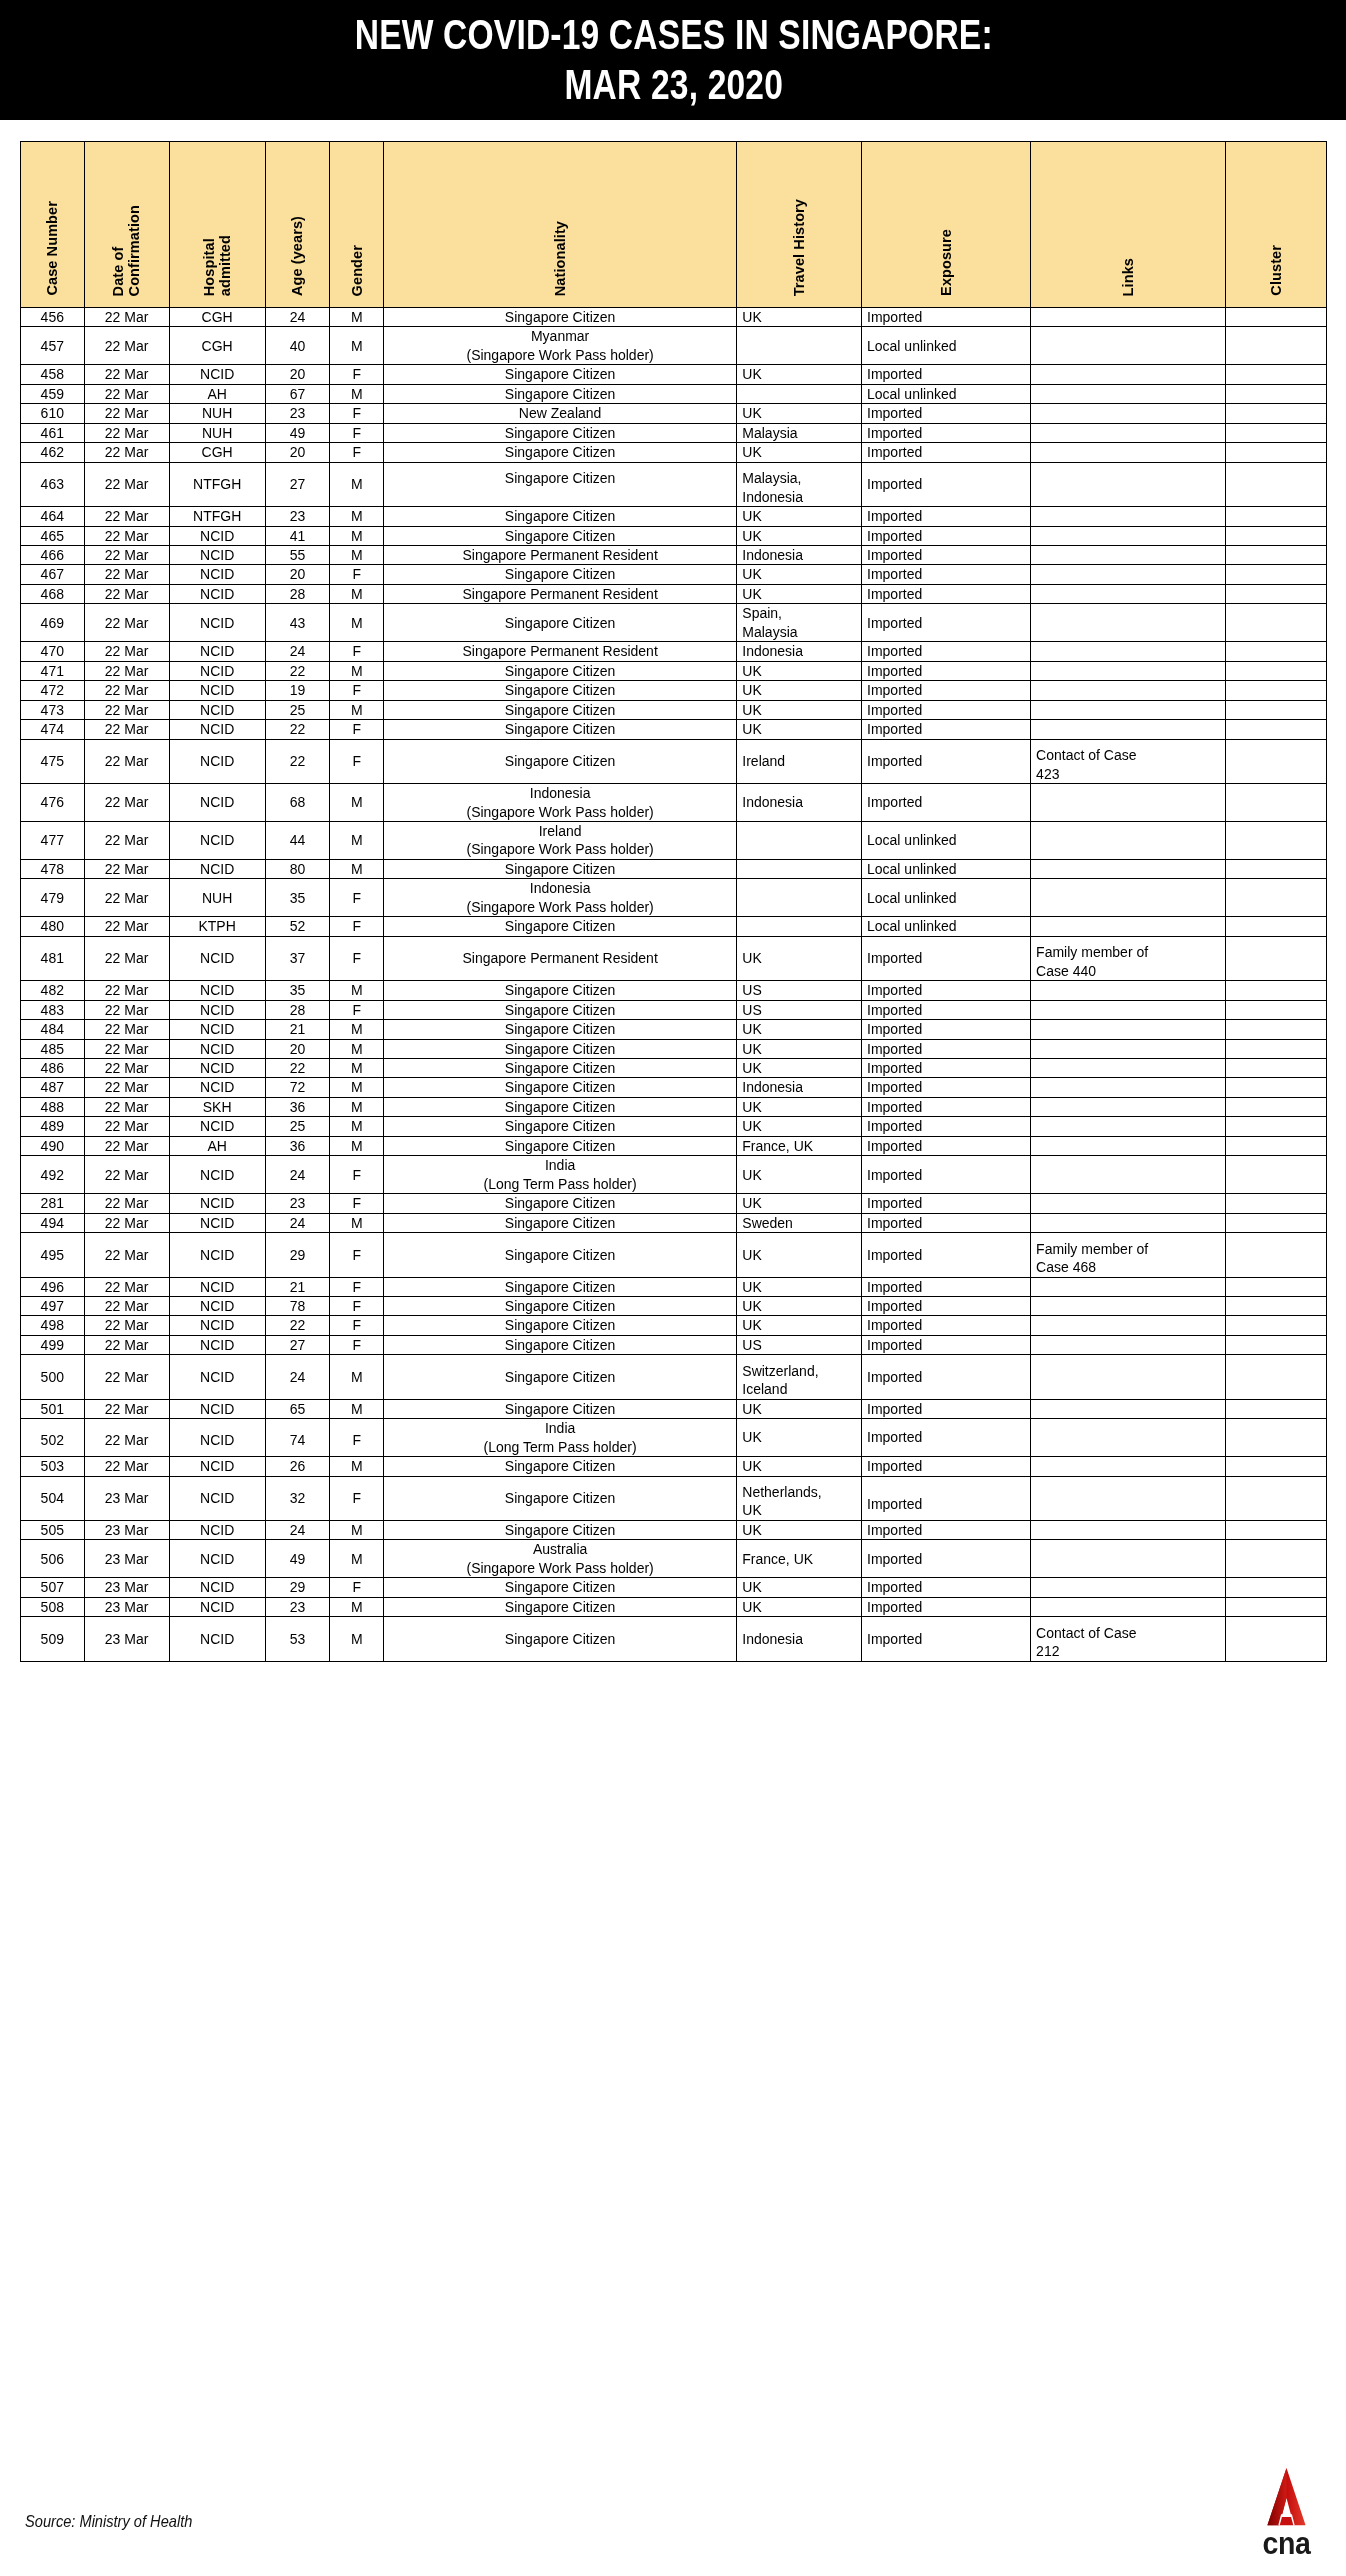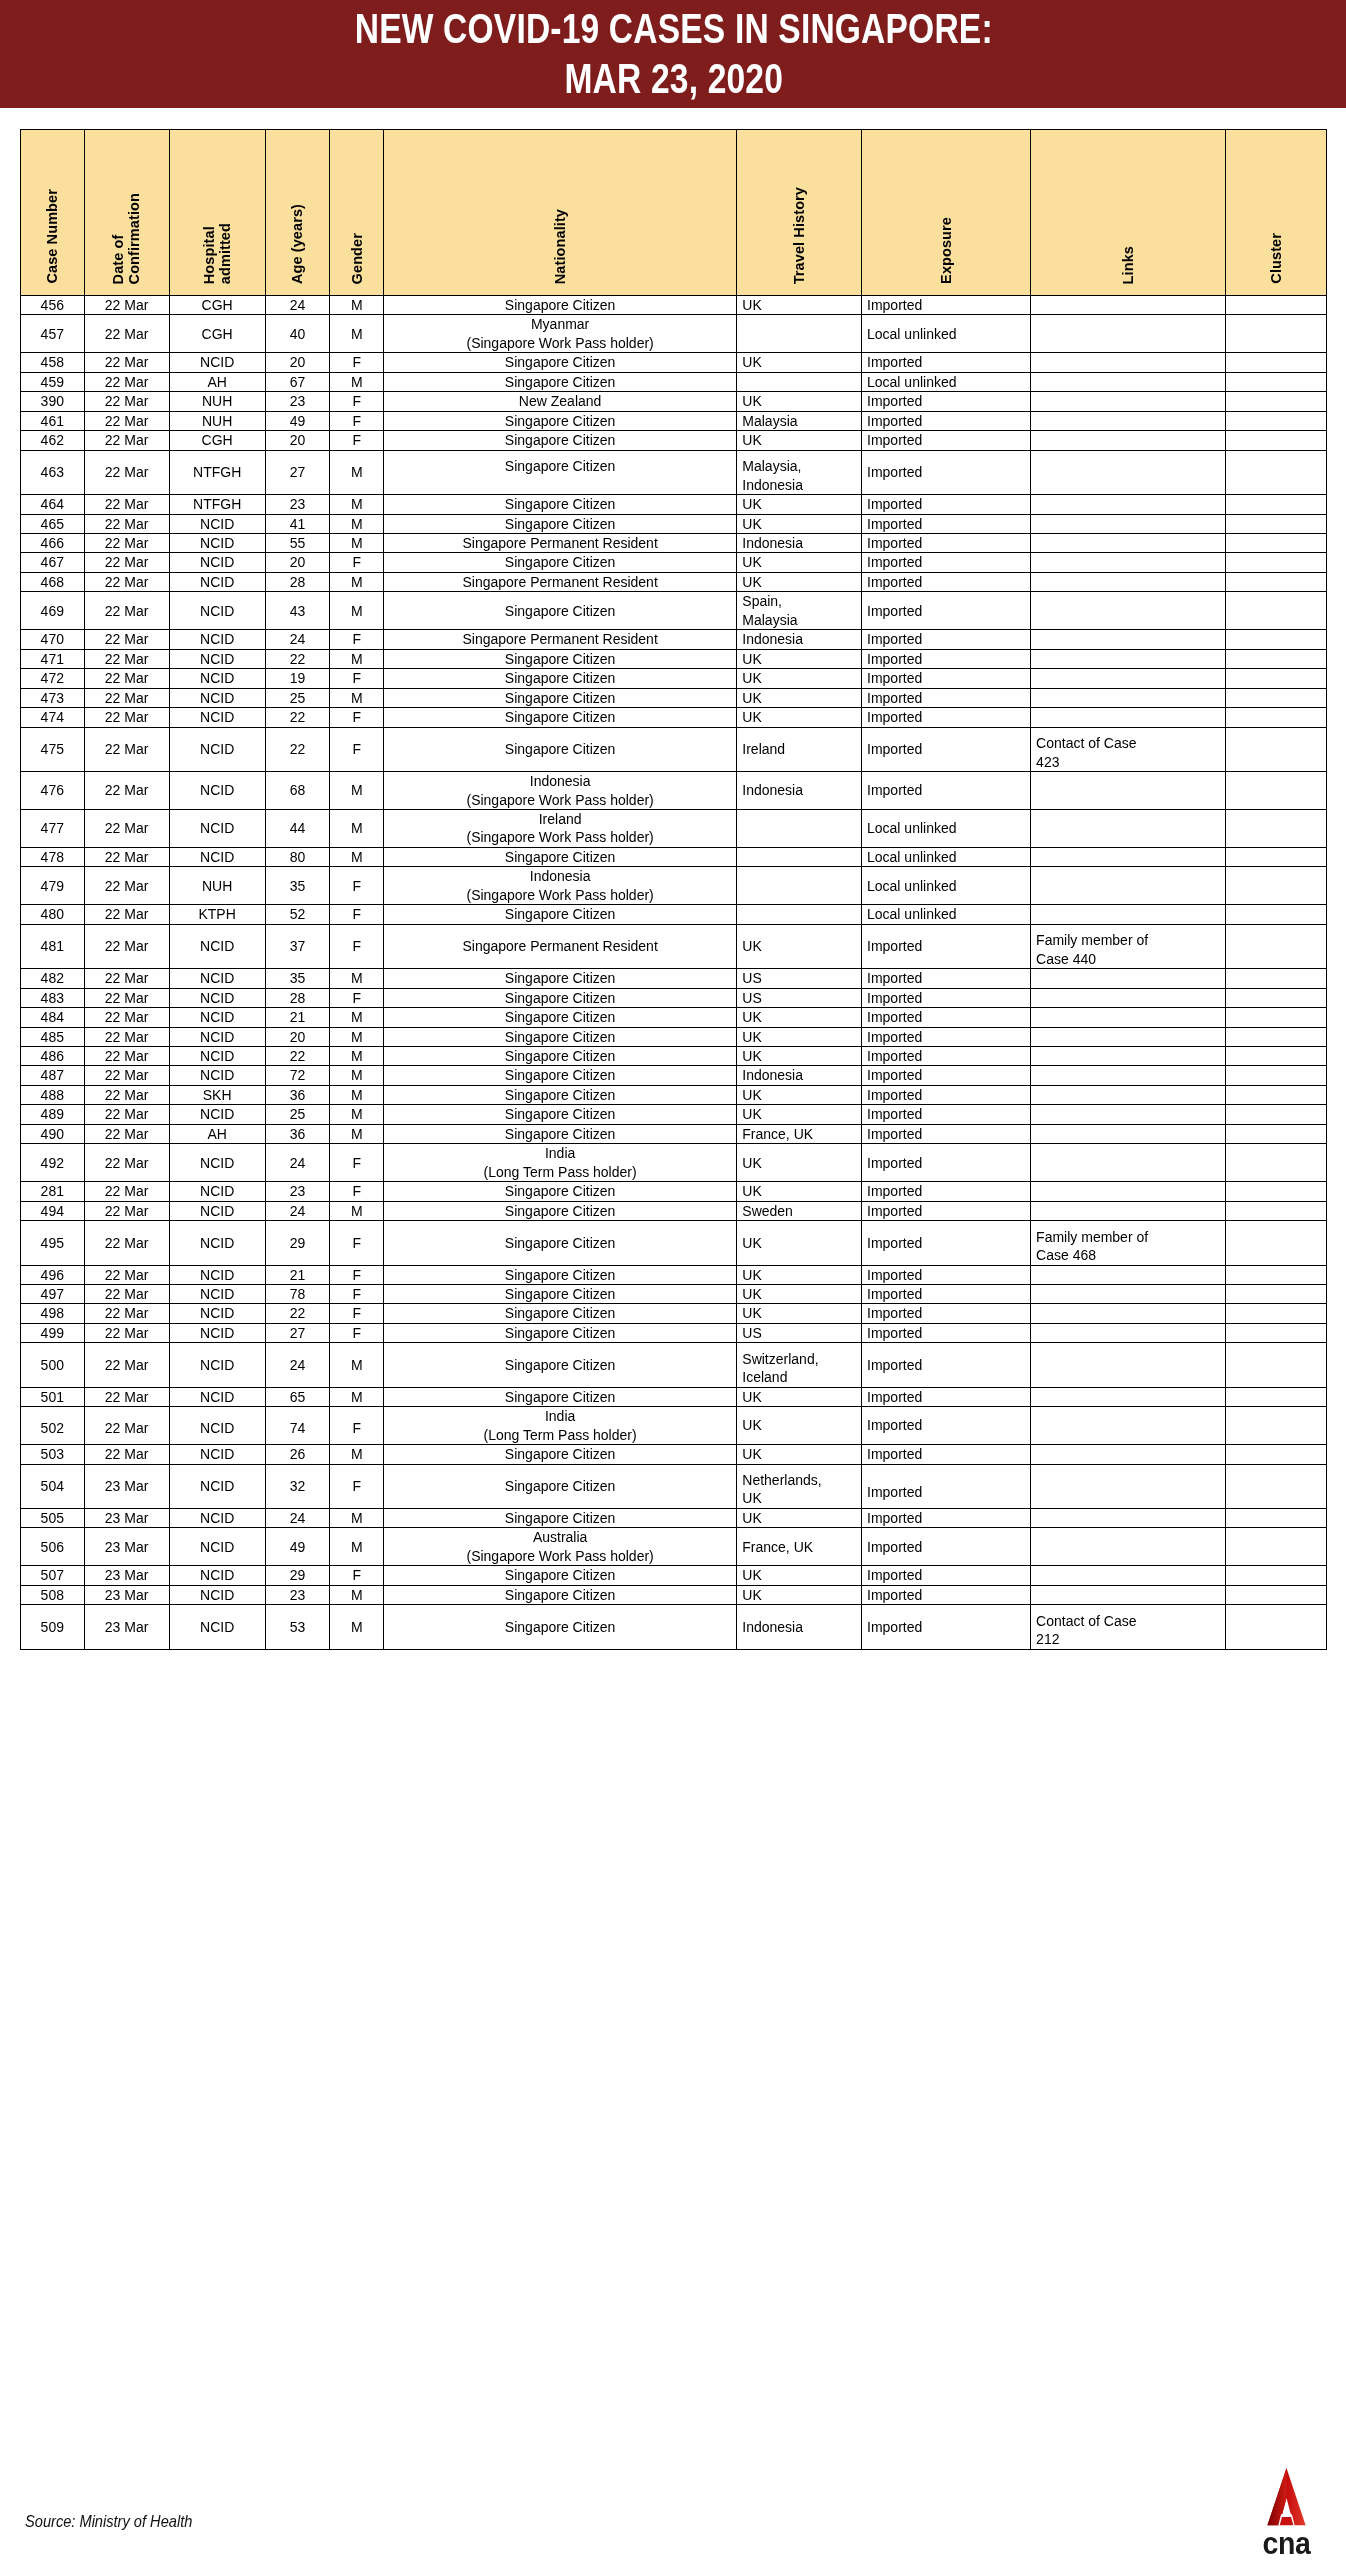--- a/index.html
+++ b/index.html
@@ -10,22 +10,22 @@
   body {
     width: 1347px;
     height: 2576px;
     font-family: "Liberation Sans", sans-serif;
     position: relative;
     overflow: hidden;
   }
 
   
   .banner {
-    background: #7f1d1d;
-    height: 108px;
+    background: #000000;
+    height: 120px;
     width: 100%;
     display: flex;
     align-items: center;
     justify-content: center;
     box-sizing: border-box;
   }
   .banner-title {
     color: #ffffff;
     font-family: "Liberation Sans Narrow", "Liberation Sans", sans-serif;
     font-weight: bold;
@@ -269,21 +269,21 @@
           <td>AH</td>
           <td>67</td>
           <td>M</td>
           <td>Singapore Citizen</td>
           <td class="left"></td>
           <td class="left">Local unlinked</td>
           <td class="left"></td>
           <td class="left"></td>
         </tr>
         <tr>
-          <td>390</td>
+          <td>610</td>
           <td>22 Mar</td>
           <td>NUH</td>
           <td>23</td>
           <td>F</td>
           <td>New Zealand</td>
           <td class="left">UK</td>
           <td class="left">Imported</td>
           <td class="left"></td>
           <td class="left"></td>
         </tr>

